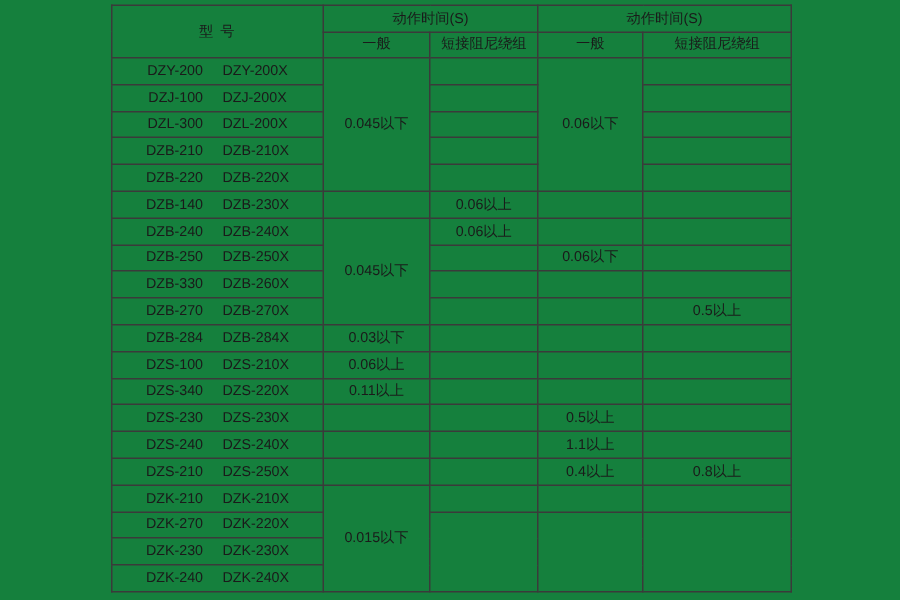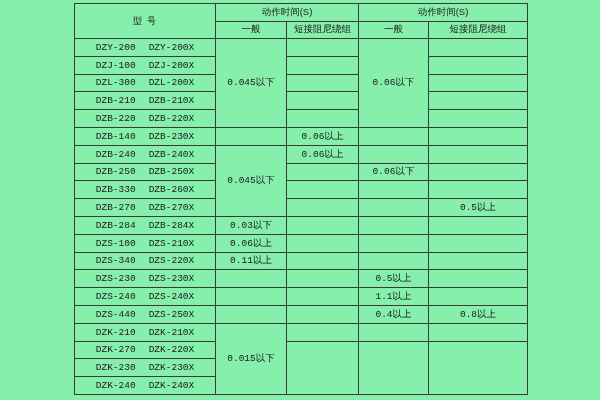--- a/index.html
+++ b/index.html
@@ -1,37 +1,37 @@
 <!DOCTYPE html>
 <html><head>
 <meta charset="utf-8">
 <style>
   html, body { margin:0; padding:0; }
   body {
     width:600px; height:400px; background:#ffffff; overflow:hidden;
     font-family:"Liberation Sans", sans-serif;
   }
-  .canvas { position:relative; width:600px; height:400px; background:#86efac; }
+  .canvas { position:relative; width:600px; height:400px; background:#15803d; }
   table.spec {
     position:absolute; left:74px; top:3px; width:453px; height:392px;
     border-collapse:collapse; table-layout:fixed;
   }
   table.spec th, table.spec td {
     border:1px solid #3a3a3a;
     padding:0;
     font-size:9.5px;
     font-weight:normal;
     color:#1a1a1a;
     text-align:center;
     vertical-align:middle;
     overflow:hidden;
     white-space:nowrap;
   }
   thead tr { height:17.5px; }
-  tbody tr { height:17.8px;font-family:Liberation Mono, monospace; }
+  tbody tr { height:17.8px; }
   th.model-hdr { white-space:pre; letter-spacing:1px; }
   td.model-cell span.m-a { margin-right:13px; }
 </style>
 </head>
 <body>
 
 <div class="canvas">
   <table class="spec">
     <colgroup>
       <col style="width:141px">
@@ -142,21 +142,21 @@
           <td></td>
         </tr>
         <tr>
           <td class="model-cell"><span class="m-a">DZS-240</span><span>DZS-240X</span></td>
           <td></td>
           <td></td>
           <td>1.1以上</td>
           <td></td>
         </tr>
         <tr>
-          <td class="model-cell"><span class="m-a">DZS-440</span><span>DZS-250X</span></td>
+          <td class="model-cell"><span class="m-a">DZS-210</span><span>DZS-250X</span></td>
           <td></td>
           <td></td>
           <td>0.4以上</td>
           <td>0.8以上</td>
         </tr>
         <tr>
           <td class="model-cell"><span class="m-a">DZK-210</span><span>DZK-210X</span></td>
           <td rowspan="4">0.015以下</td>
           <td></td>
           <td></td>

